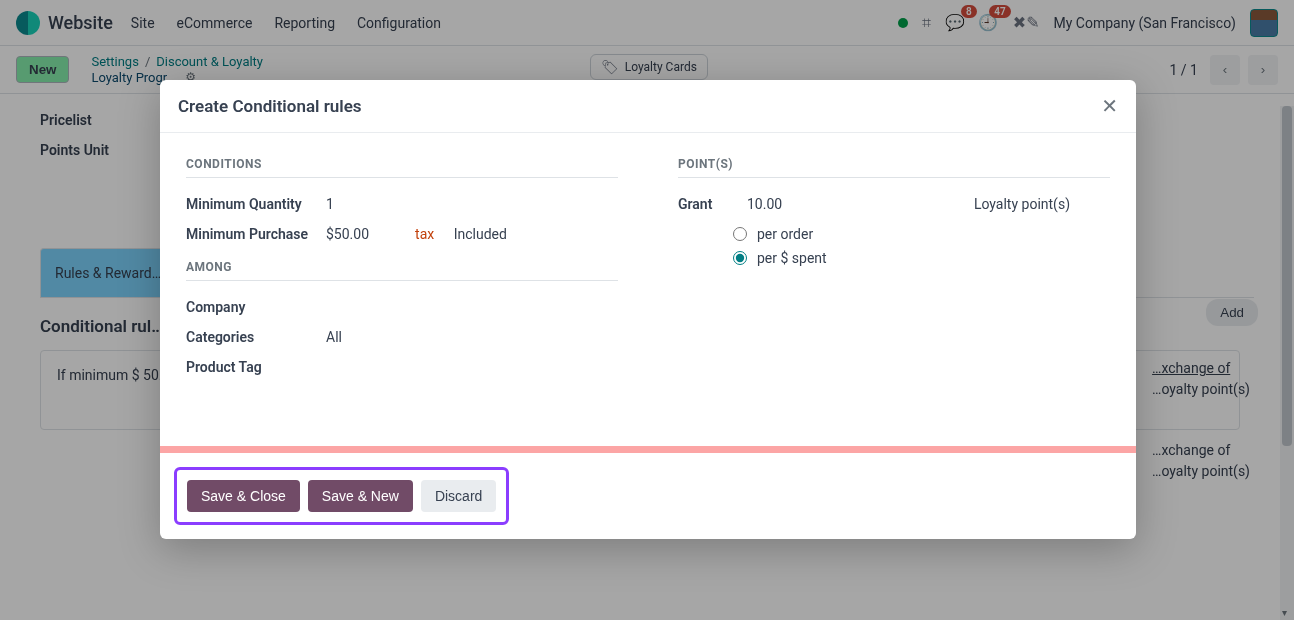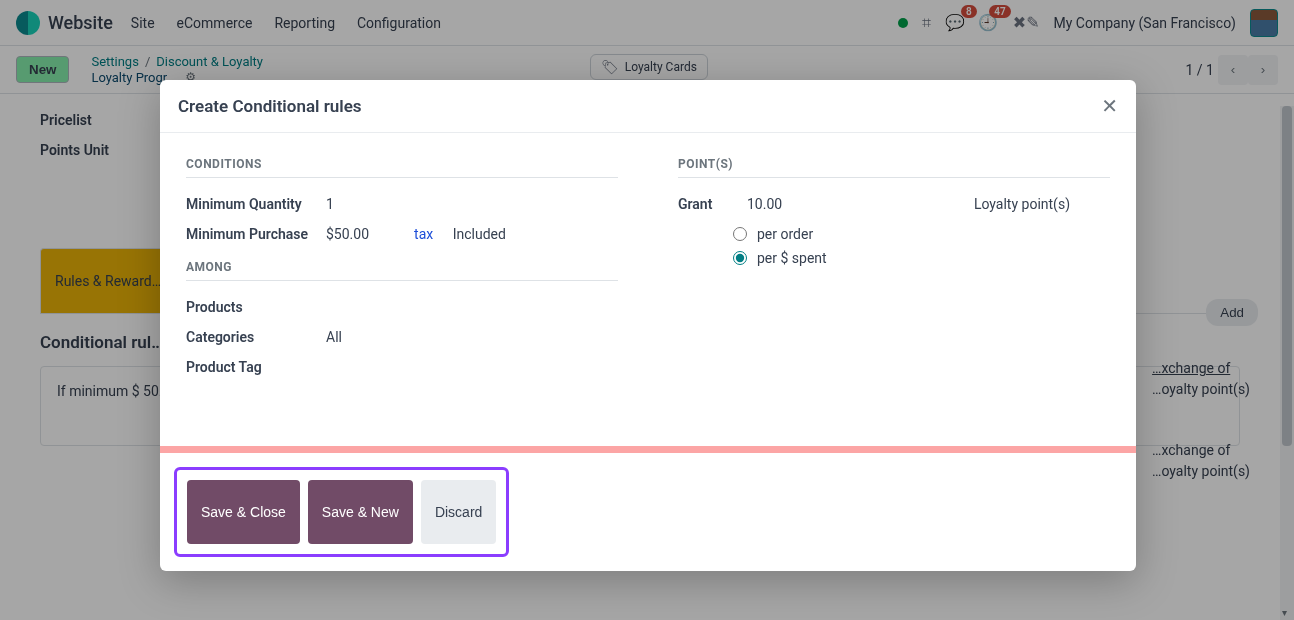--- a/index.html
+++ b/index.html
@@ -67,41 +67,41 @@
   .pill {
     margin-left: auto;
     border: 1px solid #ced4da; border-radius: 6px;
     padding: 4px 10px; display: flex; align-items: center; gap: 6px;
     font-size: 12px; color: #374151;
     position: absolute; left: 590px; top: 54px;
   }
   .pill .tag-icon { font-size: 14px; color: #6b7280;}
 
   .pager {
-    margin-left: auto; display: flex; align-items: center; gap: 0;
+    margin-left: auto; display: flex; align-items: center; gap: 8px;
   }
   .pager-count { font-size: 14px; color: #374151; margin-right: 4px;}
   .pager-btn {
     width: 30px; height: 30px; border: none; background: #f1f3f5;
     border-radius: 4px; color: #6c757d; cursor: pointer;
   }
 
   
   .bg-content {
     padding: 18px 40px;
     color: #374151;
     position: relative;
     height: 520px;
   }
   .field-row { display: flex; gap: 40px; margin-bottom: 14px; font-weight: 600; color: #374151;}
   .field-row .val { font-weight: 400; color: #374151; margin-left: 24px;}
   .tabs { margin-top: 90px; border-bottom: 1px solid #dee2e6; display: flex;}
   .tab {
     border: 1px solid #dee2e6; border-bottom: none;
-    padding: 24px 14px; background: #eab308; border-radius: 4px 4px 0 0;
+    padding: 16px 14px; background: #7dd3fc; border-radius: 4px 4px 0 0;
     font-size: 14px; color: #374151;
   }
   .section-title { font-weight: 600; font-size: 17px; margin: 18px 0 14px; color: #374151;}
   .add-btn {
     position: absolute; right: 36px; top: 205px;
     background: #e9ecef; border: none; padding: 6px 14px; border-radius: 12px;
     color: #374151;
   }
   .rule-box {
     border: 1px solid #dee2e6; border-radius: 4px;
@@ -148,22 +148,22 @@
     font-size: 12px; font-weight: 700; color: #6c757d;
     letter-spacing: 0.5px;
     border-bottom: 1px solid #dee2e6;
     padding-bottom: 6px; margin-bottom: 18px;
     margin-top: 18px;
   }
   .sec-head.first { margin-top: 0;}
   .frow { display: flex; align-items: center; margin-bottom: 14px; }
   .flabel { width: 140px; font-weight: 600; color: #374151; }
   .fval { color: #374151; }
-  .fval-gray { color: #1d4ed8; margin-left: 45px; }
-  .tax-row { display: flex; align-items: flex-end;}
+  .fval-gray { color: #c2410c; }
+  .tax-row { display: flex; gap: 46px; align-items: flex-end;}
   .tax-label { color: #374151; font-size: 14px; font-weight:400;}
   .radio-row { display: flex; align-items: center; gap: 10px; margin: 8px 0; margin-left: 55px;}
   input[type=radio] { accent-color: #017e84; width: 14px; height: 14px;}
   .grant-row { display: flex; align-items: center; gap: 14px;}
   .grant-unit { margin-left: auto; margin-right: 40px;}
 
   .modal-footer {
     border-top: 7px solid #fca5a5;
     padding: 14px 14px;
     margin-top: 29px;
@@ -173,21 +173,21 @@
     border-radius: 6px;
     padding: 10px 10px;
     display: inline-flex; gap: 8px;
   }
   .btn-primary {
     background: #714b67; color: #fff; border: none;
     padding: 8px 14px; border-radius: 4px; font-size: 14px; cursor: pointer;
   }
   .btn-secondary {
     background: #e9ecef; color: #374151; border: none;
-    padding: 24px 14px; border-radius: 4px; font-size: 14px; cursor: pointer;
+    padding: 8px 14px; border-radius: 4px; font-size: 14px; cursor: pointer;
   }
 
   
   .fake-scroll {
     position: absolute; right: 0; top: 106px; bottom: 0; width: 14px;
     background: #f1f3f5;
   }
   .fake-scroll .thumb {
     position: absolute; top: 0; right: 2px; width: 10px; height: 340px;
     background: #c1c7cd; border-radius: 4px;
@@ -306,21 +306,21 @@
           <span class="fval">$50.00</span>
           <span>
             <span class="fval-gray">tax</span>
             <span class="tax-label" style="margin-left:16px;">Included</span>
           </span>
         </div>
       </div>
 
       <div class="sec-head">AMONG</div>
       <div class="frow">
-        <div class="flabel">Products</div>
+        <div class="flabel">Company</div>
       </div>
       <div class="frow">
         <div class="flabel">Categories</div>
         <div class="fval">All</div>
       </div>
       <div class="frow">
         <div class="flabel">Product Tag</div>
       </div>
     </div>
 

